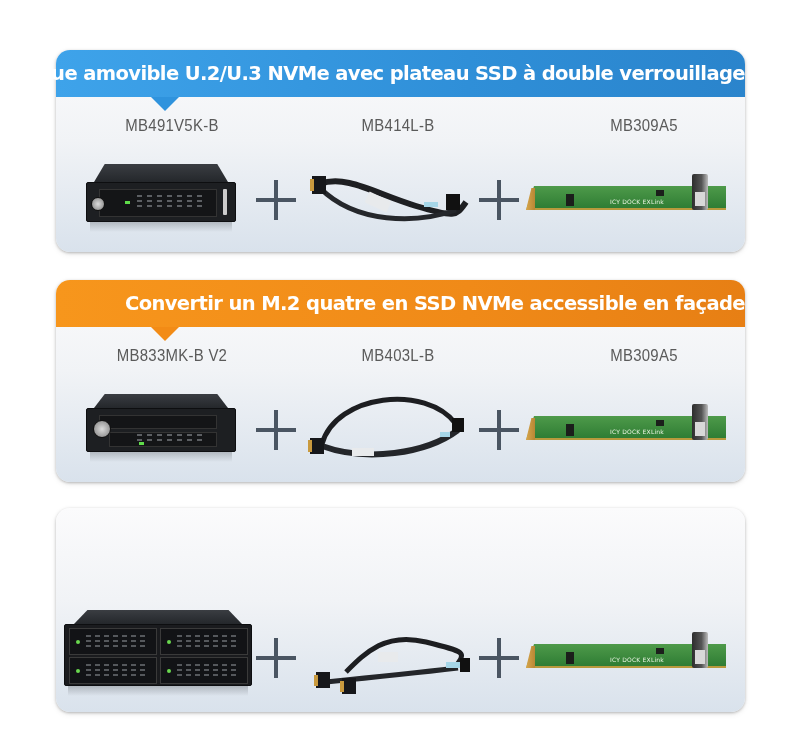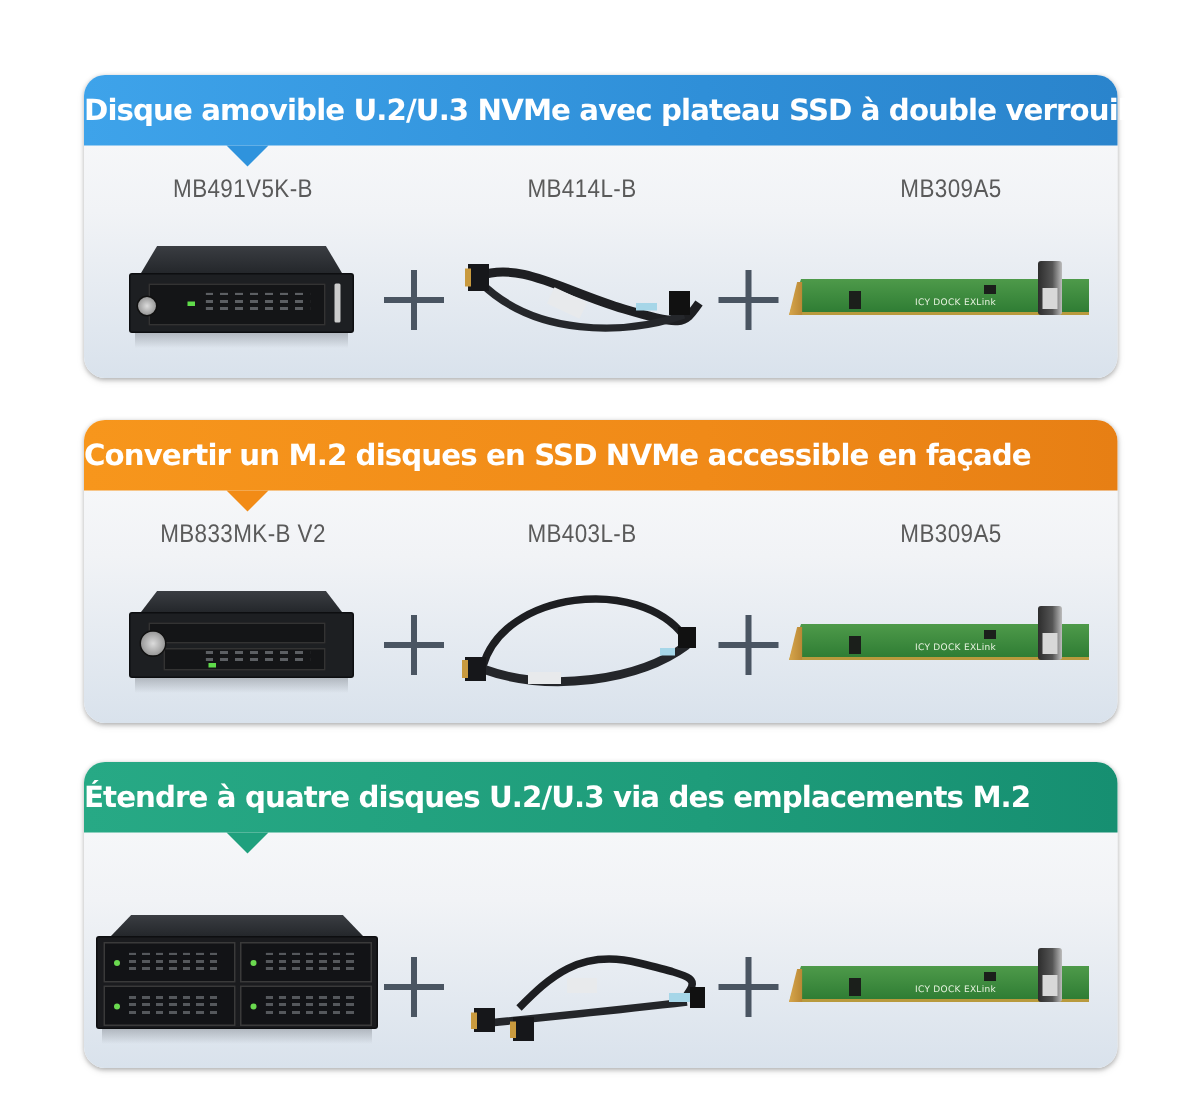--- a/index.html
+++ b/index.html
@@ -13,21 +13,21 @@
       border-radius: 14px;
       background: linear-gradient(180deg, #fbfbfc 0%, #f1f3f6 45%, #d9e2ec 100%);
       box-shadow: 0 1px 3px rgba(0,0,0,0.25), 0 2px 6px rgba(0,0,0,0.08);
     }
     .panel-header {
       position: relative;
       height: 47px;
       border-radius: 14px 14px 0 0;
       display: flex;
       align-items: center;
-      justify-content: flex-start;
+      justify-content: flex-end;
       color: #ffffff;
       font-family: "DejaVu Sans", sans-serif;
       font-size: 19.5px;
       font-weight: bold;
       letter-spacing: -0.6px;
       white-space: nowrap;
     }
     .panel-header .pointer {
       position: absolute;
       left: 95px;
@@ -40,21 +40,21 @@
     .p-blue  { --pcolor: #2f93dd; }
     .p-blue .panel-header { background: linear-gradient(90deg, #3ea3ea 0%, #2f8fd8 60%, #2a84cc 100%); }
     .p-orange { --pcolor: #f28b16; }
     .p-orange .panel-header { background: linear-gradient(90deg, #f7961c 0%, #f08a18 60%, #e77f14 100%); }
     .p-green { --pcolor: #1fa07d; }
     .p-green .panel-header { background: linear-gradient(90deg, #27a985 0%, #1e9c7a 60%, #168f71 100%); }
 
     .labels {
       position: absolute;
       top: 66px;
-      left: 2px; right: 0;
+      left: 12px; right: 0;
       height: 22px;
     }
     .labels .lbl {
       position: absolute;
       top: 0;
       width: 220px;
       margin-left: -110px;
       text-align: center;
       font-family: "Liberation Sans", sans-serif;
       font-size: 17px;
@@ -235,21 +235,21 @@
       <div class="chip chip1"></div>
         <div class="chip chip2"></div>
       <div class="brand">ICY DOCK EXLink</div>
       <div class="conn"></div>
     </div>
   </div>
 </section>
 
 <section class="panel p-orange" style="top:280px;height:202px;">
   <div class="panel-header">
-    <span>Convertir un M.2 disques en SSD NVMe accessible en façade</span>
+    <span>Convertir un M.2 quatre en SSD NVMe accessible en façade</span>
     <span class="pointer"></span>
   </div>
   <div class="labels">
     <div class="lbl lbl-1">MB833MK-B V2</div>
     <div class="lbl lbl-2">MB403L-B</div>
     <div class="lbl lbl-3">MB309A5</div>
   </div>
   <div class="products">
     <div class="bay bay2">
       <div class="top"></div>
@@ -280,24 +280,20 @@
         <div class="gold"></div>
       <div class="chip chip1"></div>
         <div class="chip chip2"></div>
       <div class="brand">ICY DOCK EXLink</div>
       <div class="conn"></div>
     </div>
   </div>
 </section>
 
 <section class="panel p-green" style="top:508px;height:204px;">
-  <div class="panel-header">
-    <span>Étendre à quatre disques U.2/U.3 via des emplacements M.2</span>
-    <span class="pointer"></span>
-  </div>
   <div class="products">
     <div class="bay bay3">
       <div class="top"></div>
       <div class="front">
         <div class="cell c1"></div>
           <div class="cell c2"></div>
         <div class="cell c3"></div>
           <div class="cell c4"></div>
       </div>
       <div class="reflect"></div>

